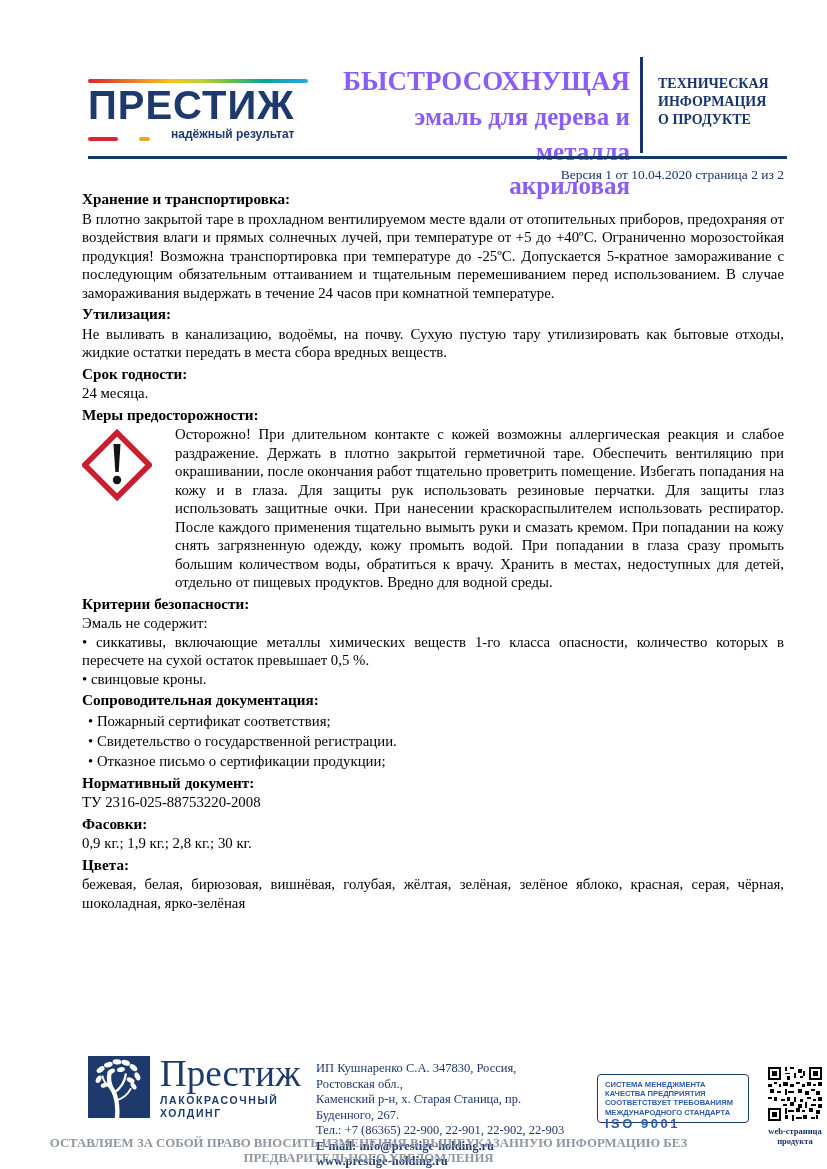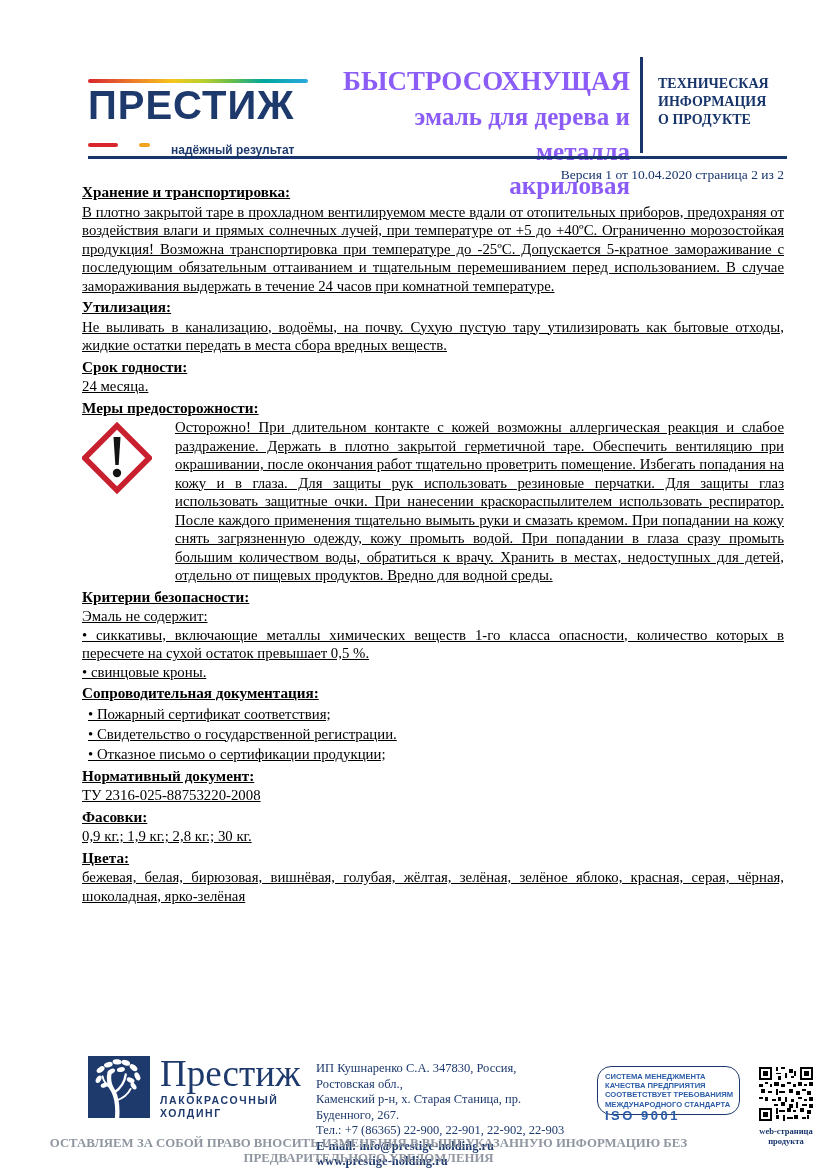--- a/index.html
+++ b/index.html
@@ -6,60 +6,60 @@
   .page{position:relative;width:827px;height:1169px;background:#fff;overflow:hidden;
         font-family:"Liberation Serif",serif;color:#000;}
 
   
   .header{position:absolute;top:55px;left:88px;right:43px;height:100px;display:flex;}
   .logo-block{width:228px;padding-top:24px;flex:none;}
   .rainbow{height:4px;width:220px;border-radius:2px;
     background:linear-gradient(90deg,#d8262c 0%,#e4572e 12%,#ef8c25 24%,#f5c51d 38%,#bcd02f 52%,#6fbf44 64%,#00a79d 80%,#2aa9e0 100%);}
   .logo-text{font-family:"Liberation Sans",sans-serif;font-weight:bold;font-size:40px;
     color:#1e3a6d;line-height:44px;letter-spacing:1px;}
-  .tagline-row{display:flex;align-items:flex-start;gap:21px;margin-top:16px;width:220px;}
+  .tagline-row{display:flex;align-items:flex-end;gap:21px;margin-top:0;width:220px;}
   .bar{height:4px;border-radius:2px;flex:none;}
   .bar-red{width:30px;background:#d8262c;}
   .bar-orange{width:11px;background:#f0a31f;}
   .tagline{font-family:"Liberation Sans",sans-serif;font-weight:bold;font-size:12px;
     color:#1e3a6d;white-space:nowrap;}
   .bar-teal{flex:1;background:linear-gradient(90deg,#6fbf44,#00a79d,#2aa9e0);}
   .title-block{flex:1;text-align:right;padding-right:10px;color:#8b5cf6;font-weight:bold;padding-top:8px;}
   .title-l1{font-size:27px;line-height:36px;}
   .title-l2{font-size:25px;line-height:35px;}
   .title-l3{font-size:25px;line-height:33px;text-align:right;}
   .header-divider{width:3px;background:#17356b;flex:none;margin:2px 0 0 0;height:96px;}
   .doctype-block{width:126px;flex:none;padding-left:15px;padding-top:20px;color:#17356b;
     font-weight:bold;font-size:14px;line-height:18px;}
   .header-rule{position:absolute;top:156px;left:88px;right:40px;height:3px;background:#17356b;}
   .version{position:absolute;top:167px;right:43px;font-size:13.5px;color:#17356b;margin-left:39px;}
 
   
-  .main{position:absolute;top:180px;left:82px;width:702px;font-size:14.8px;line-height:18.5px;text-decoration:underline;}
+  .main{position:absolute;top:187px;left:82px;width:702px;font-size:14.8px;line-height:18.5px;}
   .sec-heading{font-weight:bold;font-size:15.2px;margin:3px 0 1px 0;}
   .para{margin:0;text-align:justify;}
   .para-left{margin:0;text-align:left;}
   .precaution{display:flex;margin:1px 0 0 0;}
   .ghs-cell{width:93px;flex:none;padding-top:3px;}
   .prec-text{flex:1;text-align:justify;}
   .doc-bullet{margin:0 0 0 6px;text-align:left;line-height:20px;}
 
   
   .footer{position:absolute;top:1052px;left:88px;right:40px;display:flex;}
   .f-logo{display:flex;flex:none;width:222px;}
   .f-square{width:62px;height:62px;flex:none;margin-top:4px;}
   .f-name-col{margin-left:10px;padding-top:2px;}
   .f-name{font-size:37px;color:#1e3a6d;line-height:40px;}
   .f-sub{font-family:"Liberation Sans",sans-serif;font-weight:bold;font-size:10.5px;
     letter-spacing:1.6px;color:#1e3a6d;line-height:13px;}
   .f-contact{width:252px;flex:none;margin-left:6px;padding-top:9px;font-size:12.5px;
     line-height:15.5px;color:#1e3a6d;}
   .f-contact .link{cursor:pointer;font-weight:bold;}
-  .f-iso{width:132px;flex:none;margin-left:29px;margin-top:14px;border:1.5px solid #1e3a6d;
-    border-radius:14px;padding:5px 2px 4px 7px;height:38px;
+  .f-iso{width:132px;flex:none;margin-left:29px;margin-top:22px;border:1.5px solid #1e3a6d;
+    border-radius:4px;padding:5px 11px 4px 7px;height:38px;
     font-family:"Liberation Sans",sans-serif;font-weight:bold;color:#2b5ca8;
     font-size:7.6px;line-height:9.2px;}
   .iso-std{font-size:13px;letter-spacing:2.5px;margin-top:2px;}
   .f-qr{width:58px;flex:none;margin-left:17px;margin-top:15px;text-align:center;}
   .qr-caption{font-size:8.5px;font-weight:bold;color:#17356b;line-height:9.5px;margin-top:2px;}
   .disclaimer{position:absolute;top:1136px;left:0;width:737px;text-align:center;
     color:#8f96a0;font-weight:bold;font-size:12.8px;}
 </style>
 </head>
 <body>

